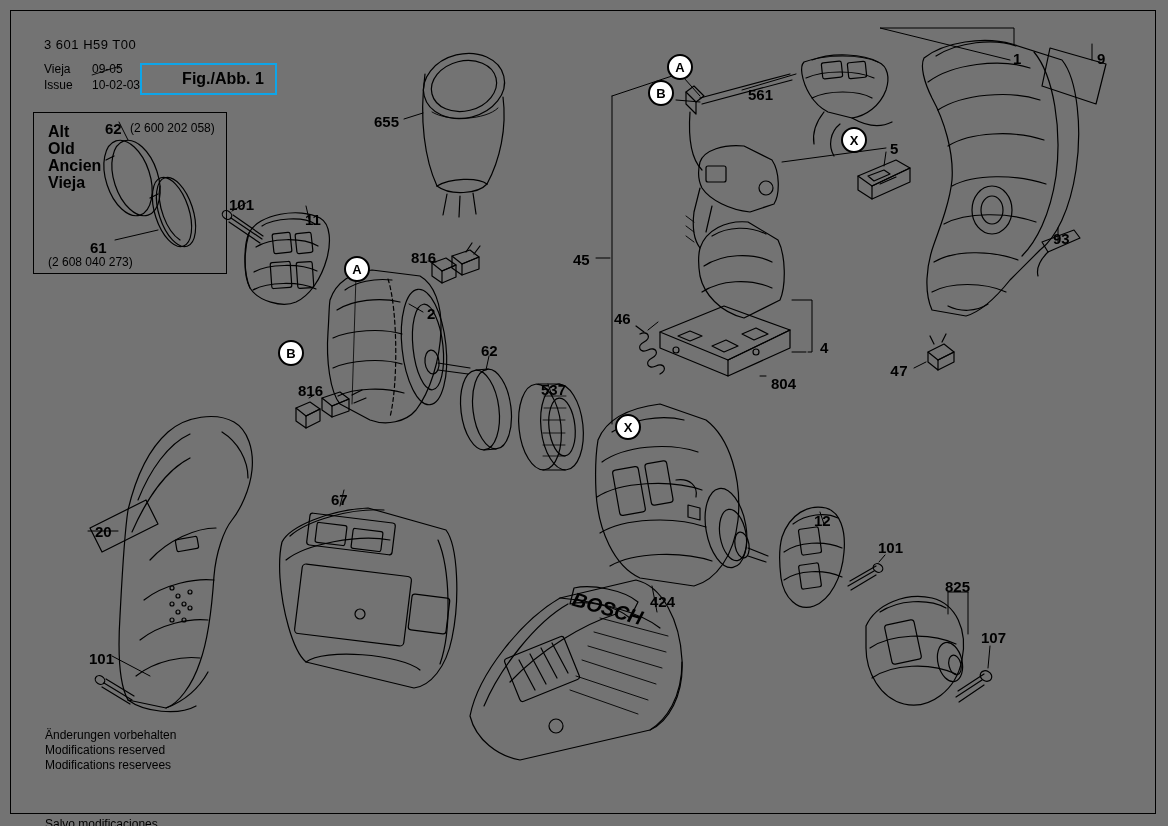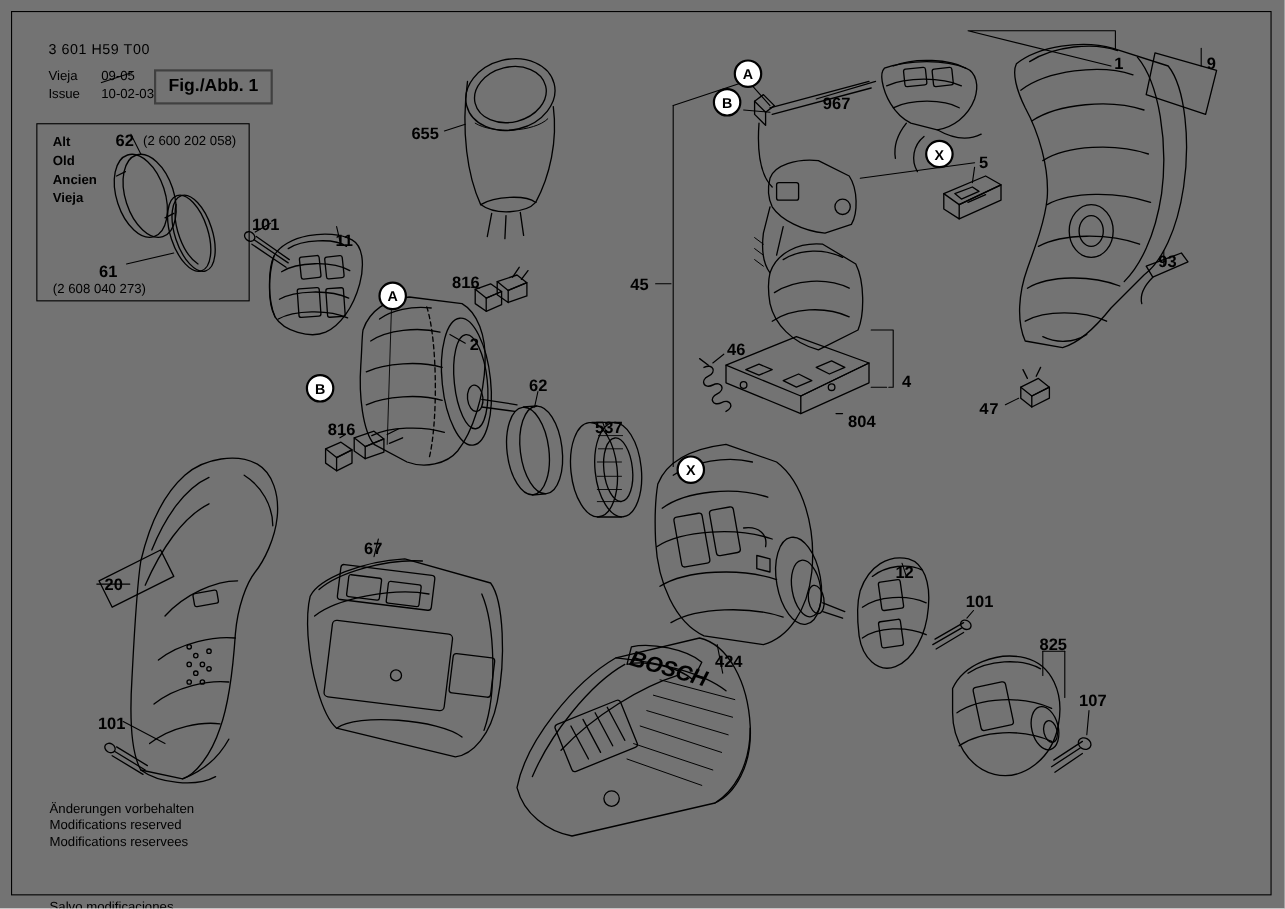--- a/index.html
+++ b/index.html
@@ -34,41 +34,42 @@
   }
   .hdr-code {
     font-size: 13px;
     letter-spacing: 0.5px;
   }
   .hdr-small {
     font-size: 12px;
   }
   .fig-box {
     position: absolute;
-    border: 2px solid #404040;
+    border: 2px solid #0ea5e9;
     font-weight: bold;
     font-size: 16px;
     display: flex;
     align-items: center;
     justify-content: center;
+    padding-left: 29px;
   }
   .callout {
     font-size: 15px;
     font-weight: bold;
   }
   .legend-box {
     position: absolute;
     left: 33px;
     top: 112px;
     width: 192px;
     height: 160px;
     border: 1px solid #000;
   }
   .legend-lang {
-    font-size: 12px;
+    font-size: 16px;
     font-weight: bold;
     line-height: 1.35;
   }
   .partno {
     font-size: 12px;
     text-align: center;
   }
   .footer {
     font-size: 12px;
     line-height: 1.35;
@@ -497,23 +498,23 @@
   <div class="txt callout" style="left:541px; top:381px;">537</div>
   <div class="txt callout" style="left:298px; top:382px;">816</div>
   <div class="txt callout" style="left:95px;  top:523px;">20</div>
   <div class="txt callout" style="left:331px; top:491px;">67</div>
   <div class="txt callout" style="left:89px;  top:650px;">101</div>
   <div class="txt callout" style="left:650px; top:593px;">424</div>
   <div class="txt callout" style="left:814px; top:512px;">12</div>
   <div class="txt callout" style="left:878px; top:539px;">101</div>
   <div class="txt callout" style="left:945px; top:578px;">825</div>
   <div class="txt callout" style="left:981px; top:629px;">107</div>
-  <div class="txt callout" style="left:748px; top:86px;">967</div>
+  <div class="txt callout" style="left:748px; top:86px;">561</div>
   <div class="txt callout" style="left:573px; top:251px;">45</div>
-  <div class="txt callout" style="left:661px; top:310px;">46</div>
+  <div class="txt callout" style="left:614px; top:310px;">46</div>
   <div class="txt callout" style="left:820px; top:339px;">4</div>
   <div class="txt callout" style="left:771px; top:375px;">804</div>
   <div class="txt callout" style="left:890px; top:140px;">5</div>
   <div class="txt callout" style="left:1013px; top:50px;">1</div>
   <div class="txt callout" style="left:1097px; top:50px;">9</div>
   <div class="txt callout" style="left:1053px; top:230px;">93</div>
   <div class="txt callout" style="left:890px; top:364px;font-family:Liberation Mono, monospace;">47</div>
 
   <div class="txt" style="left:576px; top:588px; font-size:20px; font-weight:bold; font-style:italic; transform:rotate(16deg); transform-origin:left top;">BOSCH</div>
 </div>

